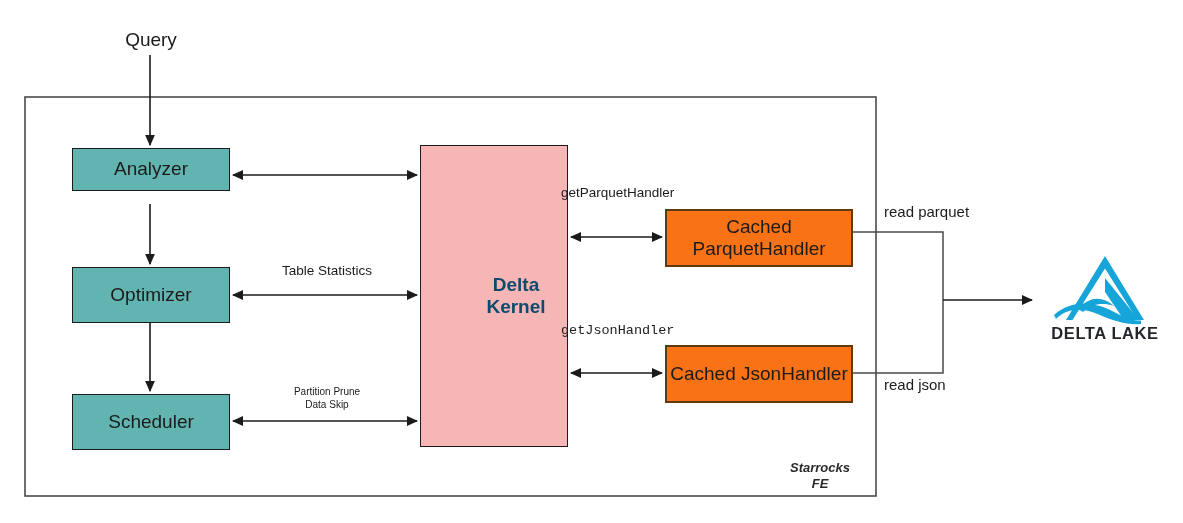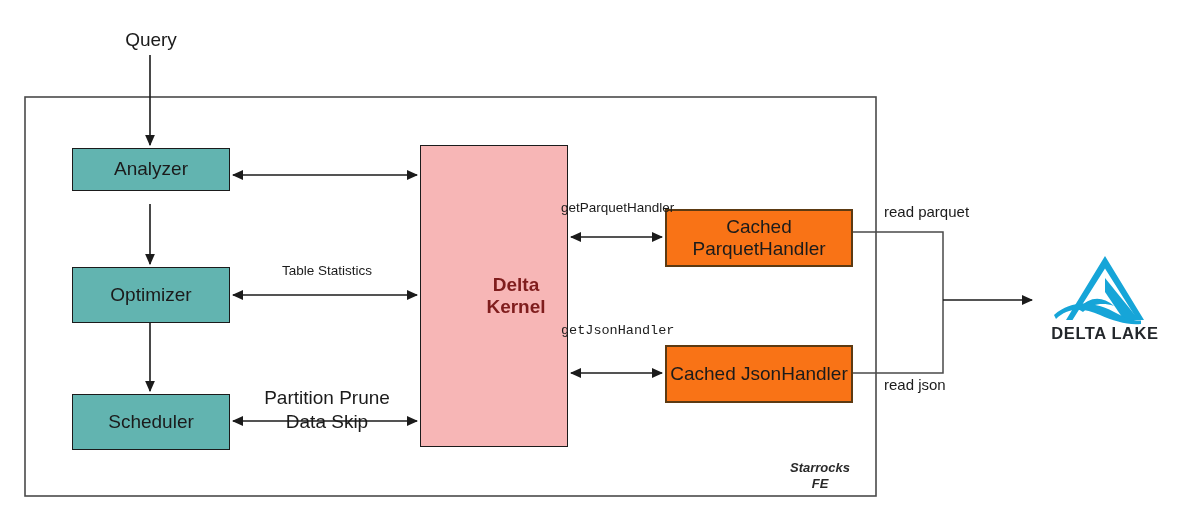--- a/index.html
+++ b/index.html
@@ -39,21 +39,21 @@
   }
   .node-teal {
     background: #62b4b0;
     border: 1.6px solid #1b1b1b;
     color: #1b1b1b;
     font-size: 19px;
   }
   .node-pink {
     background: #f7b6b6;
     border: 1.6px solid #1b1b1b;
-    color: #7f1d1d;
+    color: #0c4a6e;
     font-size: 19px;
     font-weight: bold;
     padding-left: 44px;
   }
   .node-orange {
     background: #f97316;
     border: 2px solid #5c3a12;
     color: #1b1b1b;
     font-size: 19px;
   }
@@ -80,24 +80,24 @@
   #label-table-metadata {
     left: 237px; top: 132px; width: 180px;
     font-size: 13.5px;
   }
   #label-table-statistics {
     left: 237px; top: 263px; width: 180px;
     font-size: 13.5px;
   }
   #label-partition-prune {
     left: 237px; top: 386px; width: 180px;
-    font-size: 19px;
+    font-size: 10px;
   }
   #label-get-parquet-handler {
-    left: 561px; top: 200px; width: 150px;
+    left: 561px; top: 185px; width: 150px;
     font-size: 13.5px; text-align: left;
   }
   #label-get-json-handler {
     left: 561px; top: 323px; width: 150px;
     font-size: 13.5px; text-align: left; font-family: Liberation Mono, monospace;
   }
   #label-read-parquet {
     left: 884px; top: 203px; width: 130px;
     font-size: 15px; text-align: left;
   }

